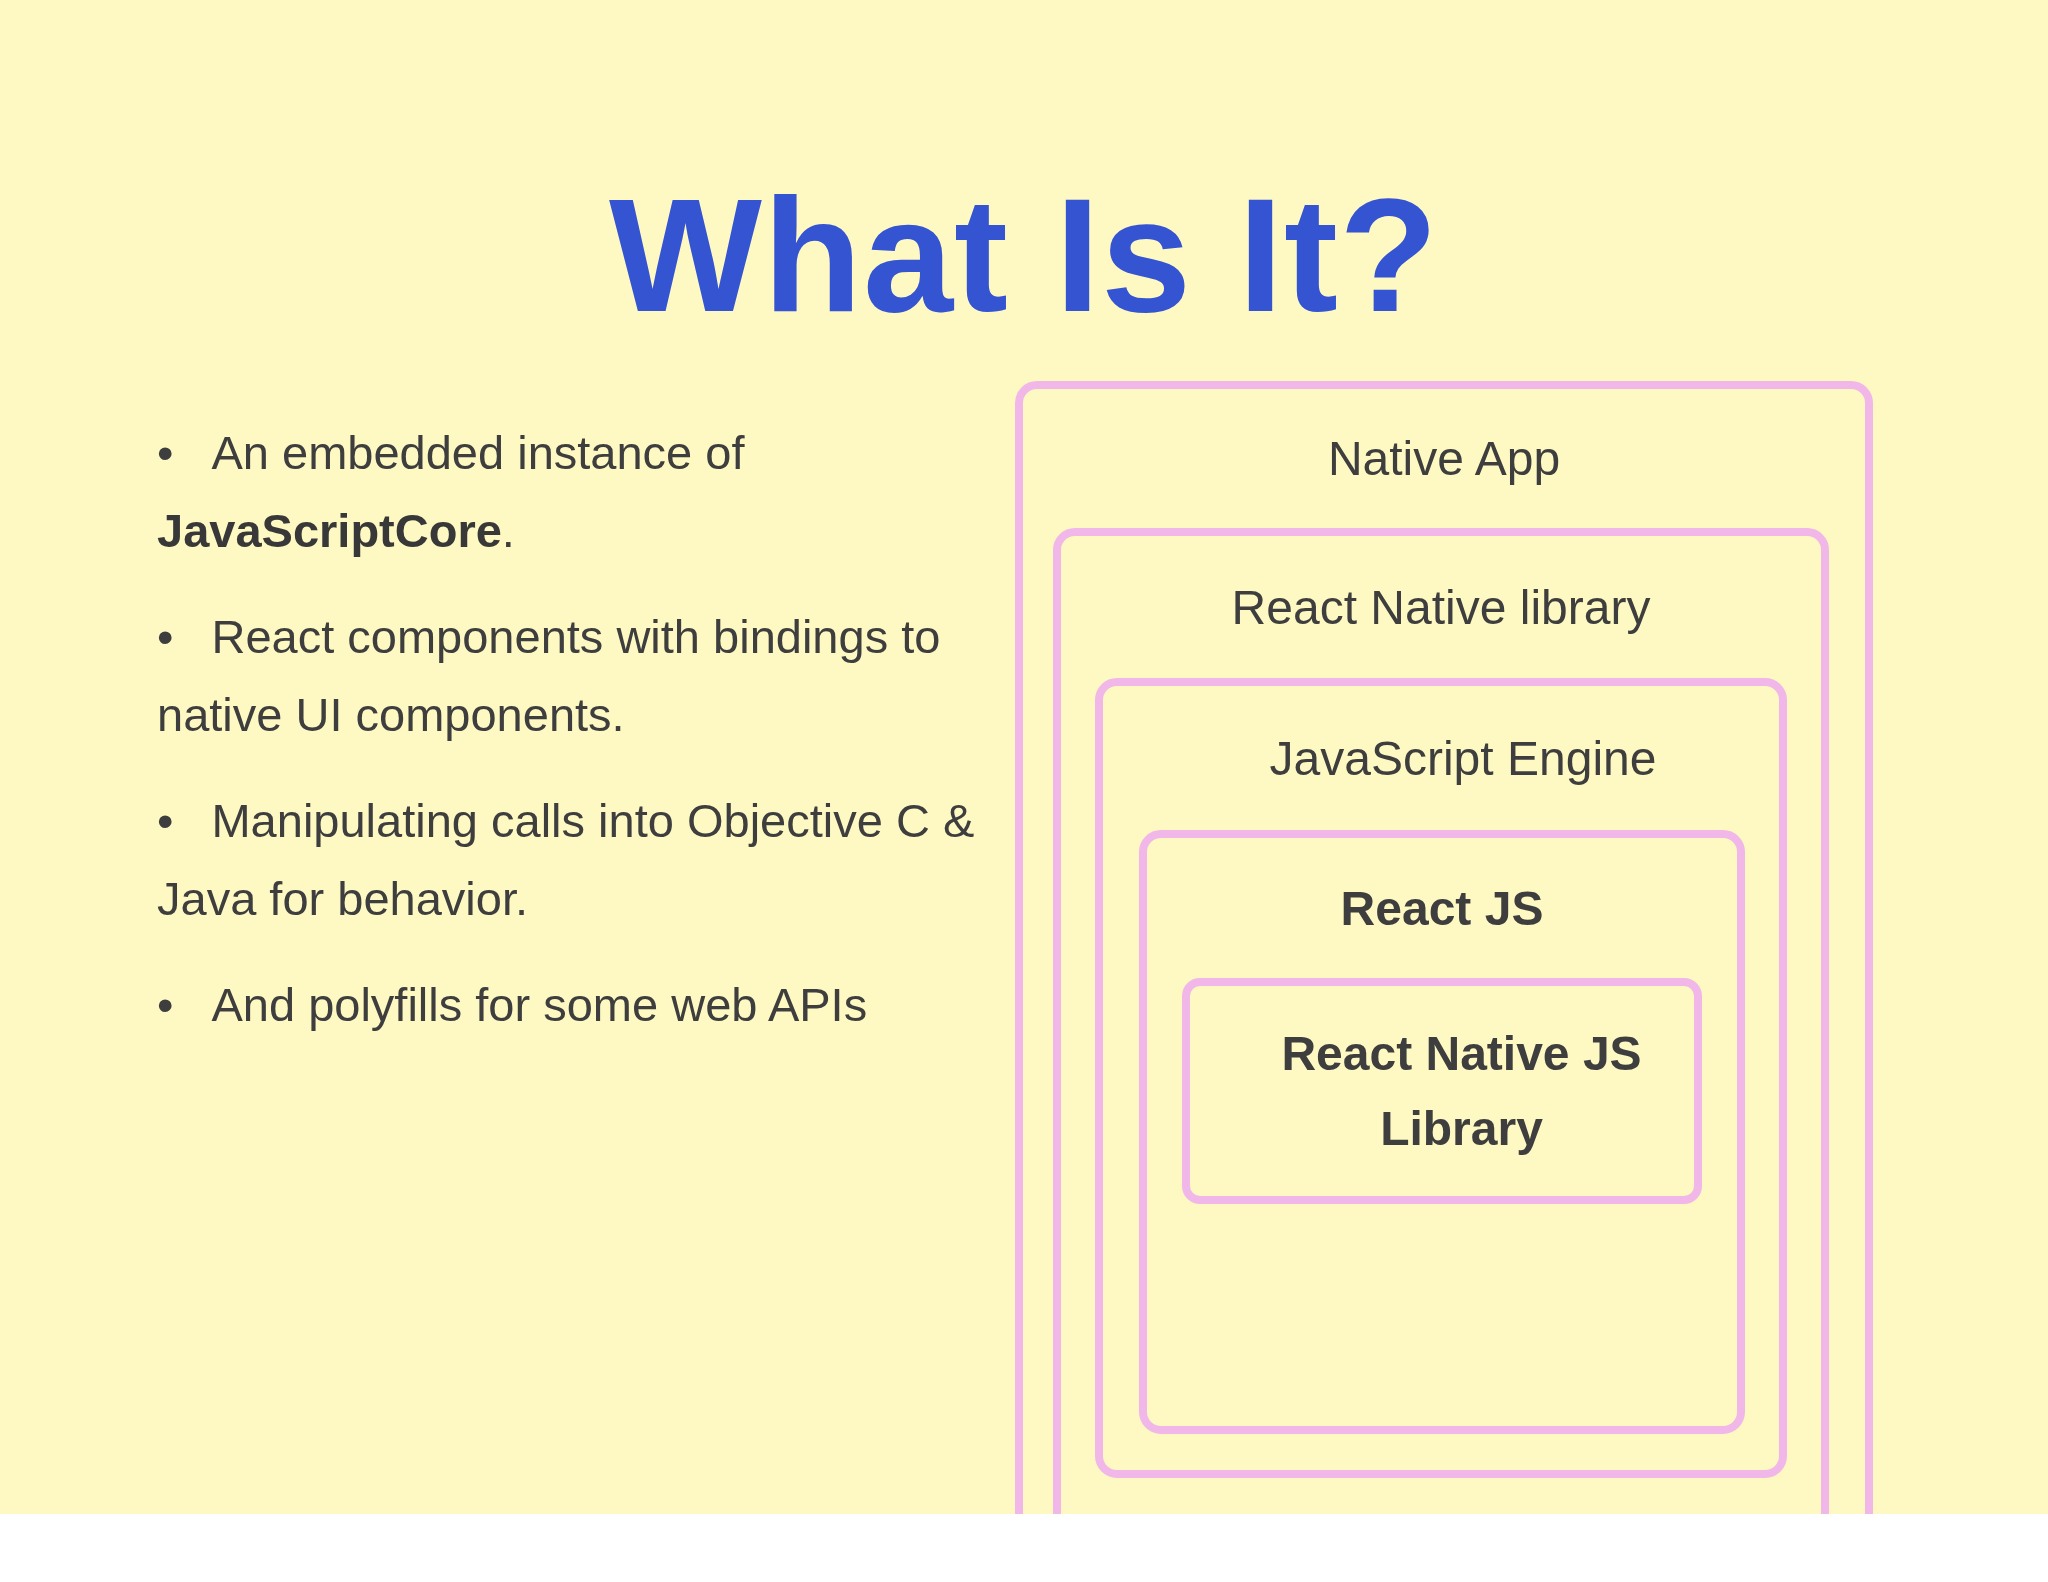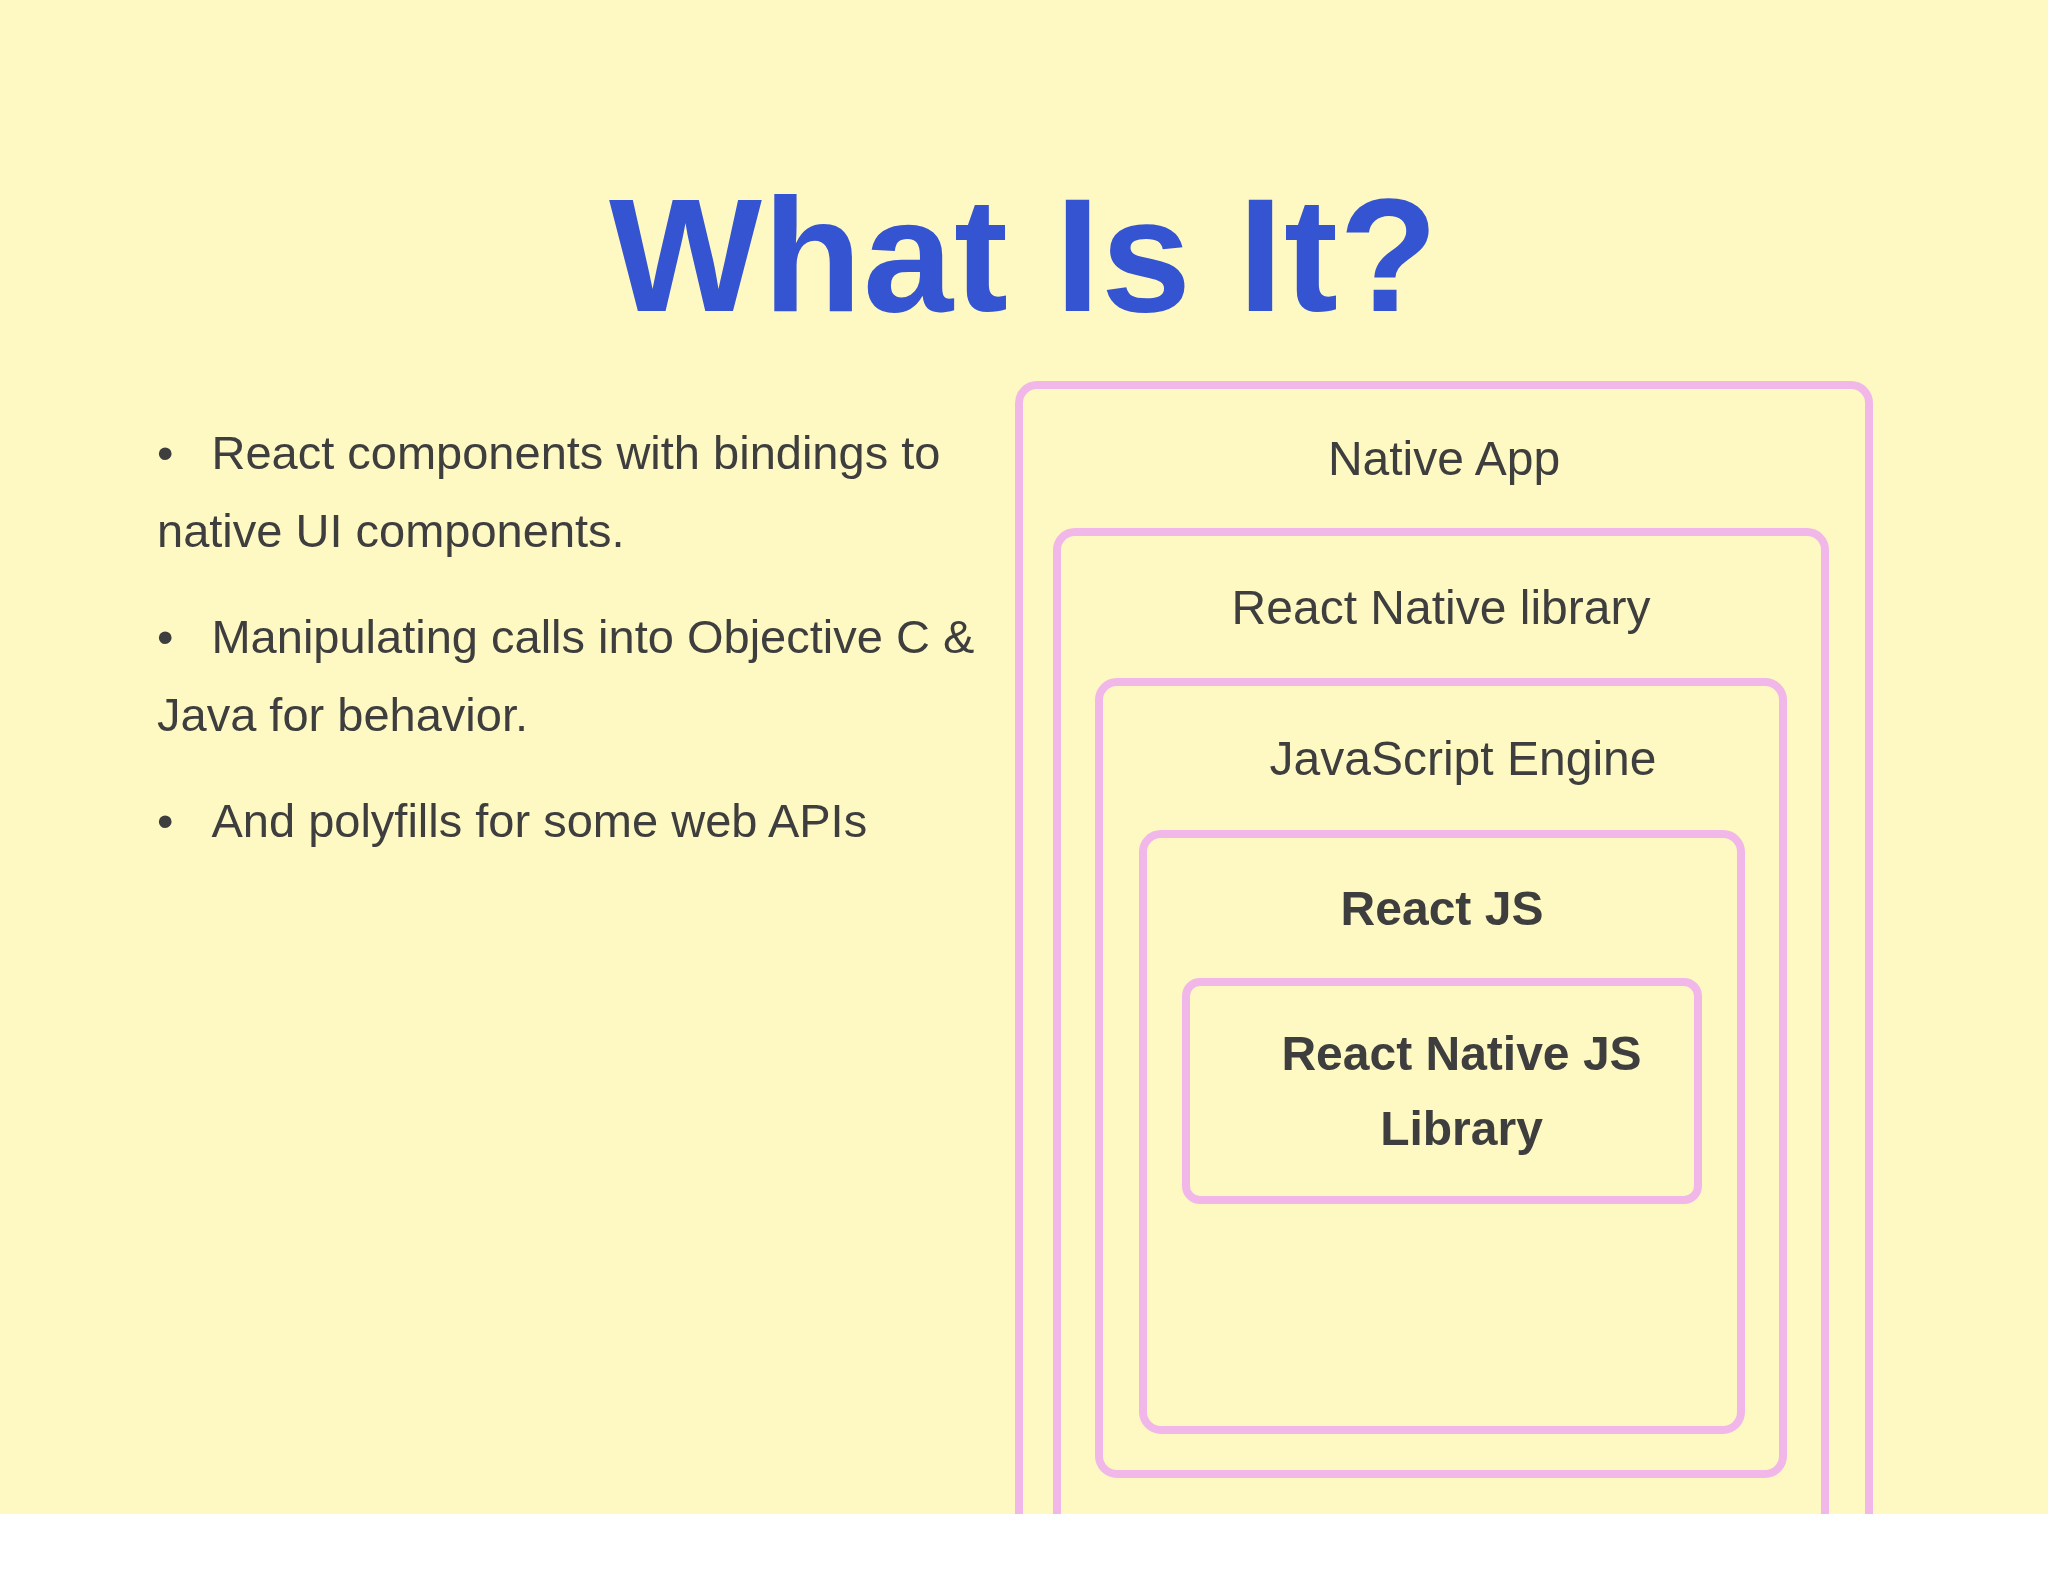--- a/index.html
+++ b/index.html
@@ -84,20 +84,21 @@
   }
 </style>
 </head>
 <body>
 
 <div class="page">
 
   <h1 class="title">What Is It?</h1>
 
   <div class="bullets">
+    <p class="bullet-item"><span class="marker">•</span><span>An embedded instance of </span><strong>JavaScriptCore</strong><span>.</span></p>
     <p class="bullet-item"><span class="marker">•</span><span>React components with bindings to native UI components.</span></p>
     <p class="bullet-item"><span class="marker">•</span><span>Manipulating calls into Objective C &amp; Java for behavior.</span></p>
     <p class="bullet-item"><span class="marker">•</span><span>And polyfills for some web APIs</span></p>
   </div>
 
   <div class="diagram-clip">
     <div class="box l1">
       <div class="band">Native App</div>
       <div class="box l2">
         <div class="band">React Native library</div>

